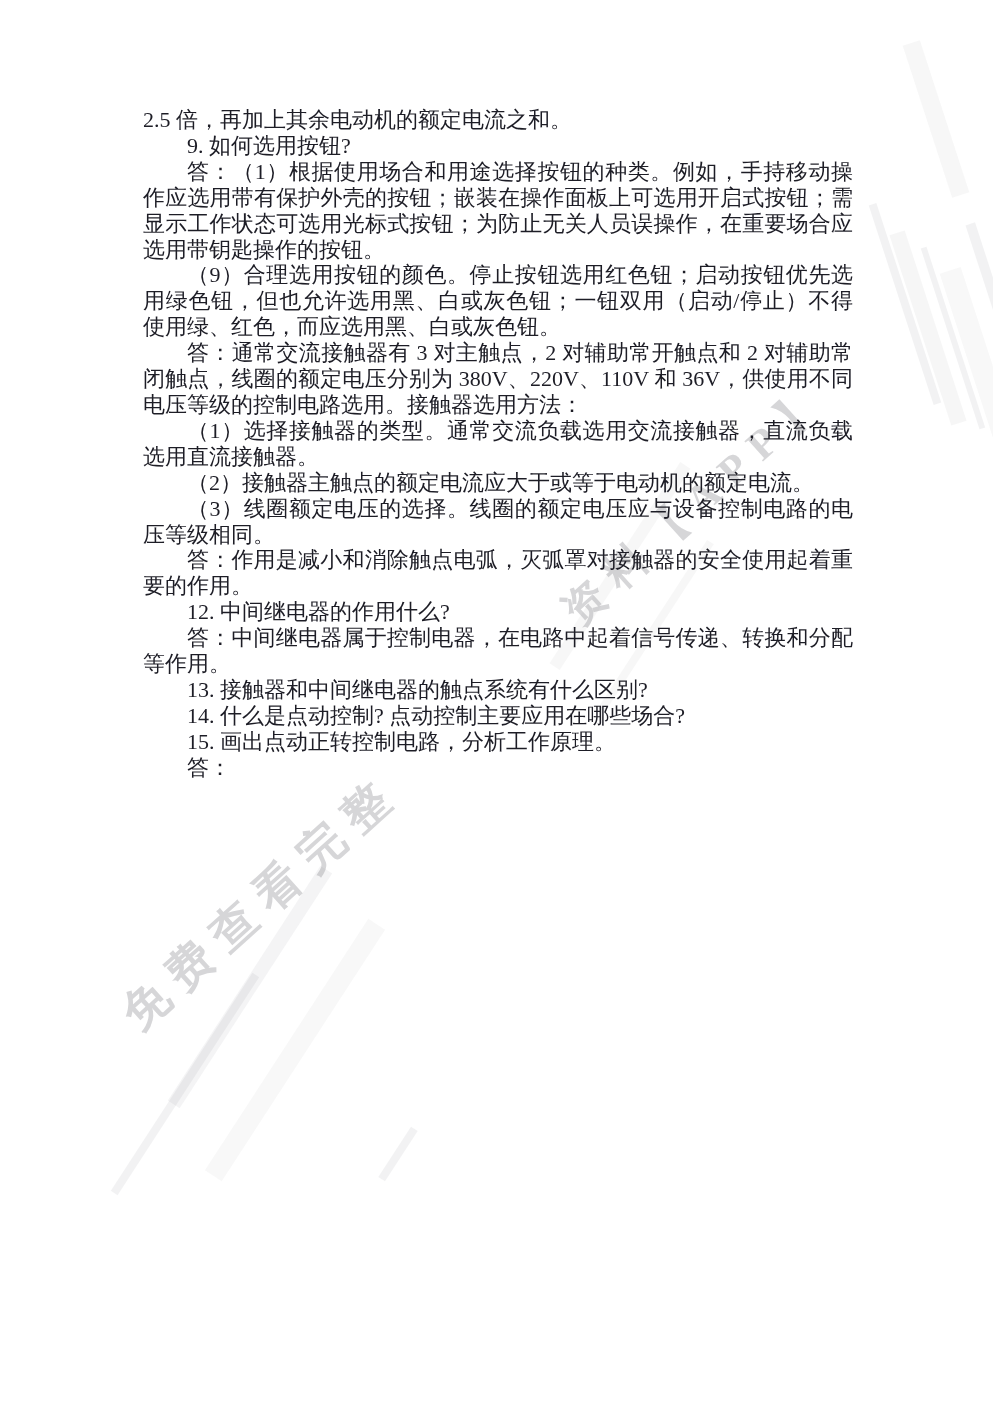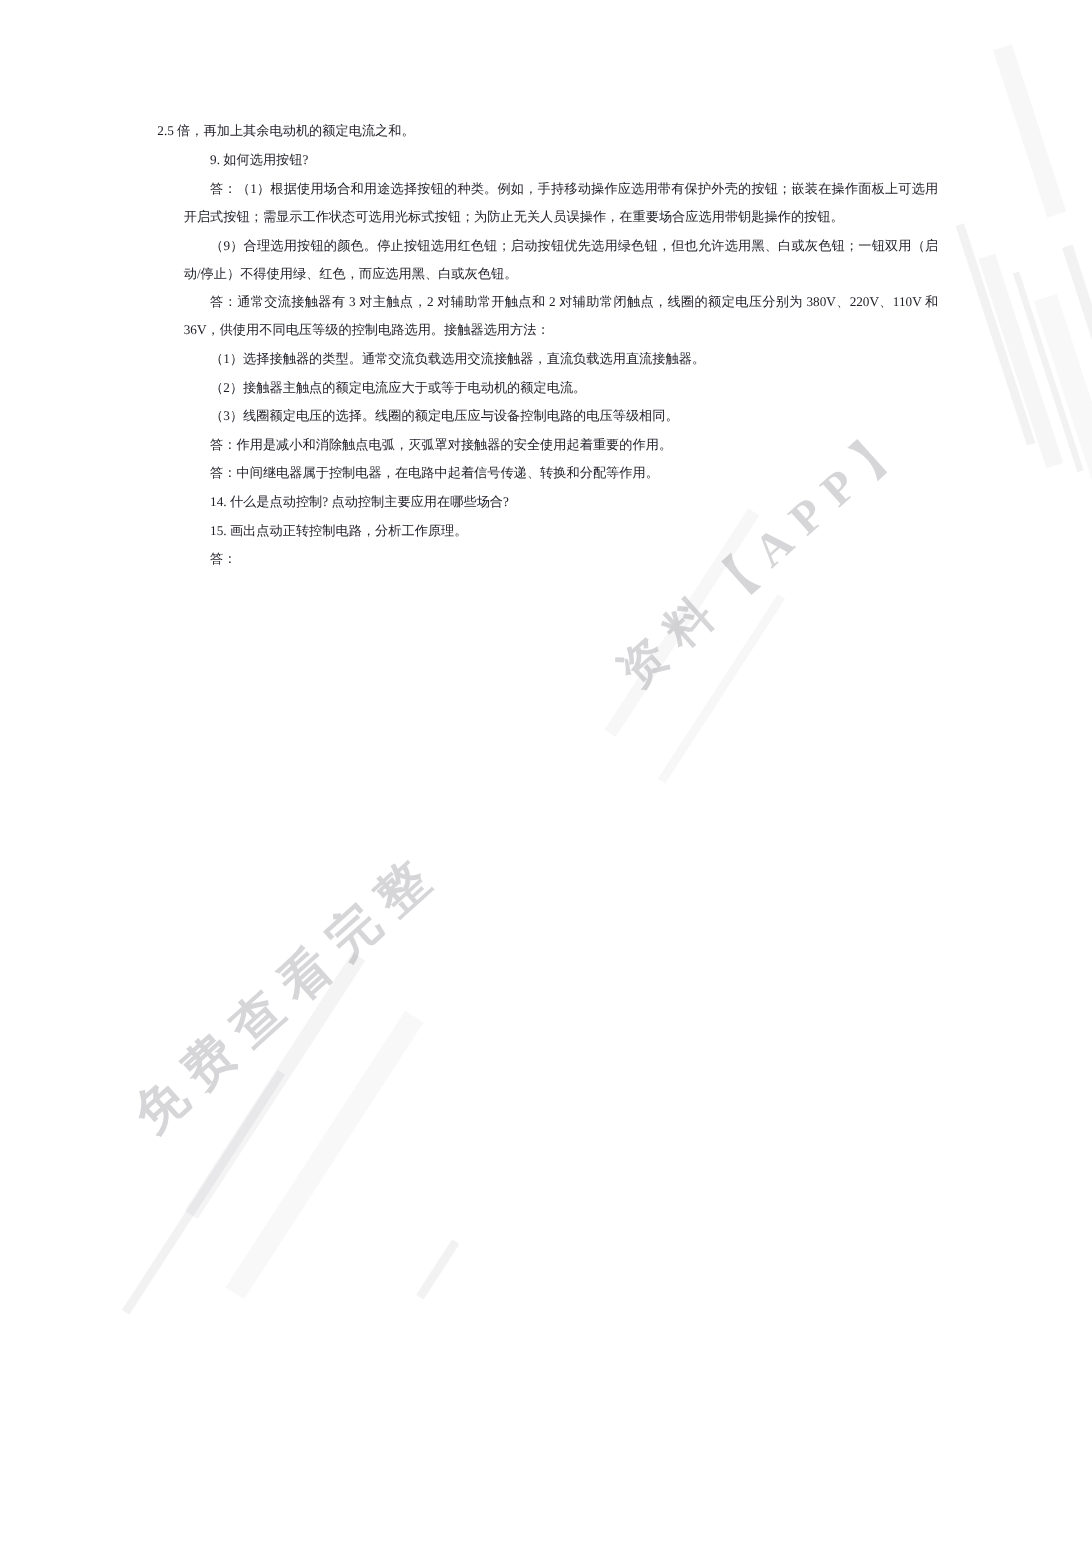--- a/index.html
+++ b/index.html
@@ -4,25 +4,25 @@
 <style>
   html,body{margin:0;padding:0;}
   body{
     width:993px;height:1404px;position:relative;overflow:hidden;
     background:#ffffff;
     font-family:"Liberation Serif","DejaVu Serif",serif;
   }
   
   .textblock{
     position:absolute;left:143px;top:107px;width:710px;
-    font-size:12px;line-height:25.9px;color:#1d1d26;
+    font-size:22px;line-height:25.9px;color:#1d1d26;
     text-align:justify;
   }
   .textblock p{margin:0;padding:0;}
-  .textblock p.ind{text-indent:2em;margin-left:24px;}
+  .textblock p.ind{text-indent:2em;}
   
   .wmtext{
     position:absolute;white-space:nowrap;color:rgba(135,135,140,0.34);
     font-size:46px;font-weight:bold;letter-spacing:13px;
     transform-origin:left bottom;transform:rotate(-42deg);
     pointer-events:none;z-index:0;
   }
   .wm1{left:150px;top:982px;}
   .wm2{left:588px;top:582px;font-size:42px;}
   .stripe{position:absolute;background:rgba(150,150,155,0.12);pointer-events:none;z-index:0;}
@@ -61,17 +61,19 @@
 <div class="textblock txt-layer">
   <p>2.5 倍，再加上其余电动机的额定电流之和。</p>
   <p class="ind">9. 如何选用按钮?</p>
   <p class="ind">答：（1）根据使用场合和用途选择按钮的种类。例如，手持移动操作应选用带有保护外壳的按钮；嵌装在操作面板上可选用开启式按钮；需显示工作状态可选用光标式按钮；为防止无关人员误操作，在重要场合应选用带钥匙操作的按钮。</p>
   <p class="ind">（9）合理选用按钮的颜色。停止按钮选用红色钮；启动按钮优先选用绿色钮，但也允许选用黑、白或灰色钮；一钮双用（启动/停止）不得使用绿、红色，而应选用黑、白或灰色钮。</p>
   <p class="ind">答：通常交流接触器有 3 对主触点，2 对辅助常开触点和 2 对辅助常闭触点，线圈的额定电压分别为 380V、220V、110V 和 36V，供使用不同电压等级的控制电路选用。接触器选用方法：</p>
   <p class="ind">（1）选择接触器的类型。通常交流负载选用交流接触器，直流负载选用直流接触器。</p>
   <p class="ind">（2）接触器主触点的额定电流应大于或等于电动机的额定电流。</p>
   <p class="ind">（3）线圈额定电压的选择。线圈的额定电压应与设备控制电路的电压等级相同。</p>
   <p class="ind">答：作用是减小和消除触点电弧，灭弧罩对接触器的安全使用起着重要的作用。</p>
+  <p class="ind">12. 中间继电器的作用什么?</p>
   <p class="ind">答：中间继电器属于控制电器，在电路中起着信号传递、转换和分配等作用。</p>
+  <p class="ind">13. 接触器和中间继电器的触点系统有什么区别?</p>
   <p class="ind">14. 什么是点动控制? 点动控制主要应用在哪些场合?</p>
   <p class="ind">15. 画出点动正转控制电路，分析工作原理。</p>
   <p class="ind">答：</p>
 </div>
 
 </body></html>

